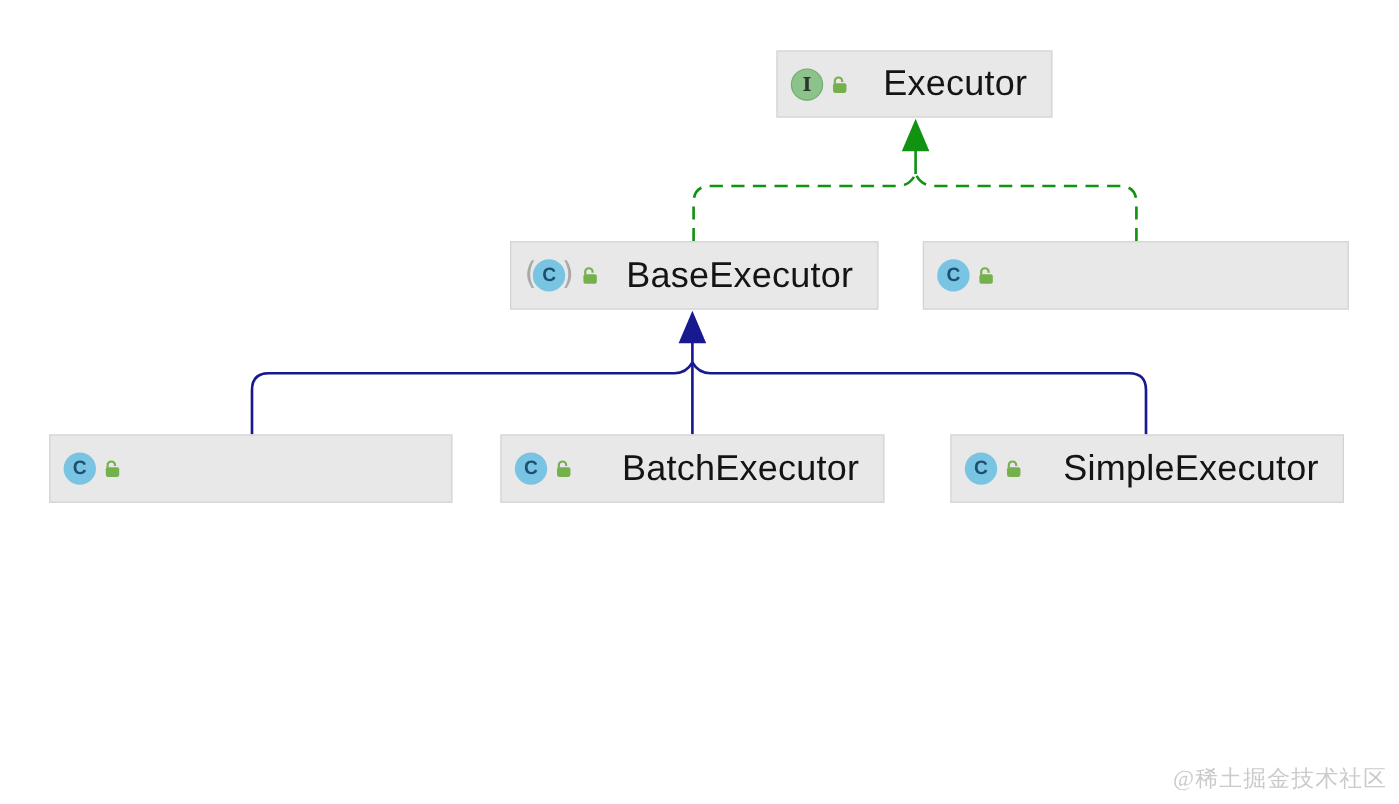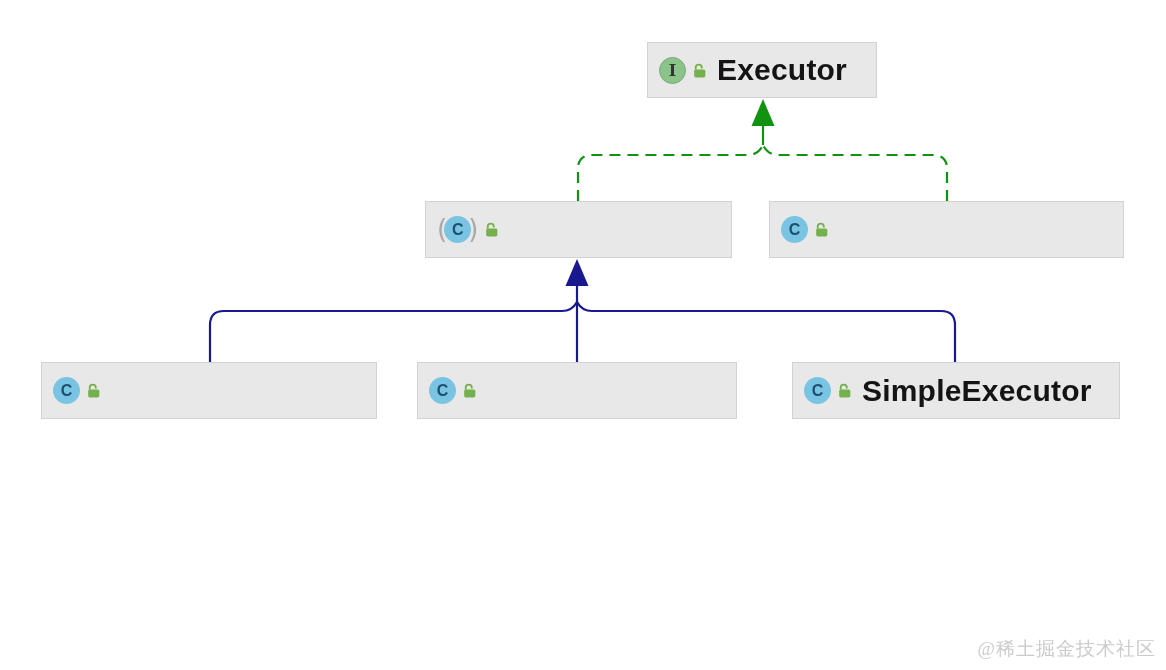--- a/index.html
+++ b/index.html
@@ -17,27 +17,26 @@
     background:#e8e8e8;
     border:1px solid #d2d2d2;
     box-sizing:border-box;
     display:flex;
     align-items:center;
     gap:9px;
     padding:0 14px 0 11px;
   }
   .node .label{
     flex:1;
-    text-align:left;
+    text-align:right;
     font-size:30px;
     color:#141414;
     letter-spacing:0.2px;
     white-space:nowrap;
     padding-right:6px;
-    font-weight:bold;
   }
   .icon-group{display:flex;align-items:center;gap:5px;flex:0 0 auto;}
 
   .circle-icon{
     width:27px;height:27px;border-radius:50%;
     display:flex;align-items:center;justify-content:center;
     box-sizing:border-box;
   }
   .iface-circle{
     background:#8cc38a;border:1px solid #74ab72;
@@ -126,20 +125,21 @@
       <span class="abstract-wrap">
         <span class="paren open">(</span>
         <span class="circle-icon class-circle">C</span>
         <span class="paren close">)</span>
       </span>
       <svg class="lock-icon" width="17" height="17" viewBox="0 0 16 16">
         <path d="M4.4 7.4 V5.3 a2.9 2.9 0 0 1 5.8 0 V6" fill="none" stroke="#74b04b" stroke-width="1.7"></path>
         <rect x="3" y="7" width="10.5" height="7.5" rx="1.6" fill="#74b04b"></rect>
       </svg>
     </span>
+    <span class="label">BaseExecutor</span>
   </div>
 
   <div class="node" id="node-caching">
     <span class="icon-group">
       <span class="circle-icon class-circle">C</span>
       <svg class="lock-icon" width="17" height="17" viewBox="0 0 16 16">
         <path d="M4.4 7.4 V5.3 a2.9 2.9 0 0 1 5.8 0 V6" fill="none" stroke="#74b04b" stroke-width="1.7"></path>
         <rect x="3" y="7" width="10.5" height="7.5" rx="1.6" fill="#74b04b"></rect>
       </svg>
     </span>
@@ -156,20 +156,21 @@
   </div>
 
   <div class="node" id="node-batch">
     <span class="icon-group">
       <span class="circle-icon class-circle">C</span>
       <svg class="lock-icon" width="17" height="17" viewBox="0 0 16 16">
         <path d="M4.4 7.4 V5.3 a2.9 2.9 0 0 1 5.8 0 V6" fill="none" stroke="#74b04b" stroke-width="1.7"></path>
         <rect x="3" y="7" width="10.5" height="7.5" rx="1.6" fill="#74b04b"></rect>
       </svg>
     </span>
+    <span class="label">BatchExecutor</span>
   </div>
 
   <div class="node" id="node-reuse">
     <span class="icon-group">
       <span class="circle-icon class-circle">C</span>
       <svg class="lock-icon" width="17" height="17" viewBox="0 0 16 16">
         <path d="M4.4 7.4 V5.3 a2.9 2.9 0 0 1 5.8 0 V6" fill="none" stroke="#74b04b" stroke-width="1.7"></path>
         <rect x="3" y="7" width="10.5" height="7.5" rx="1.6" fill="#74b04b"></rect>
       </svg>
     </span>

